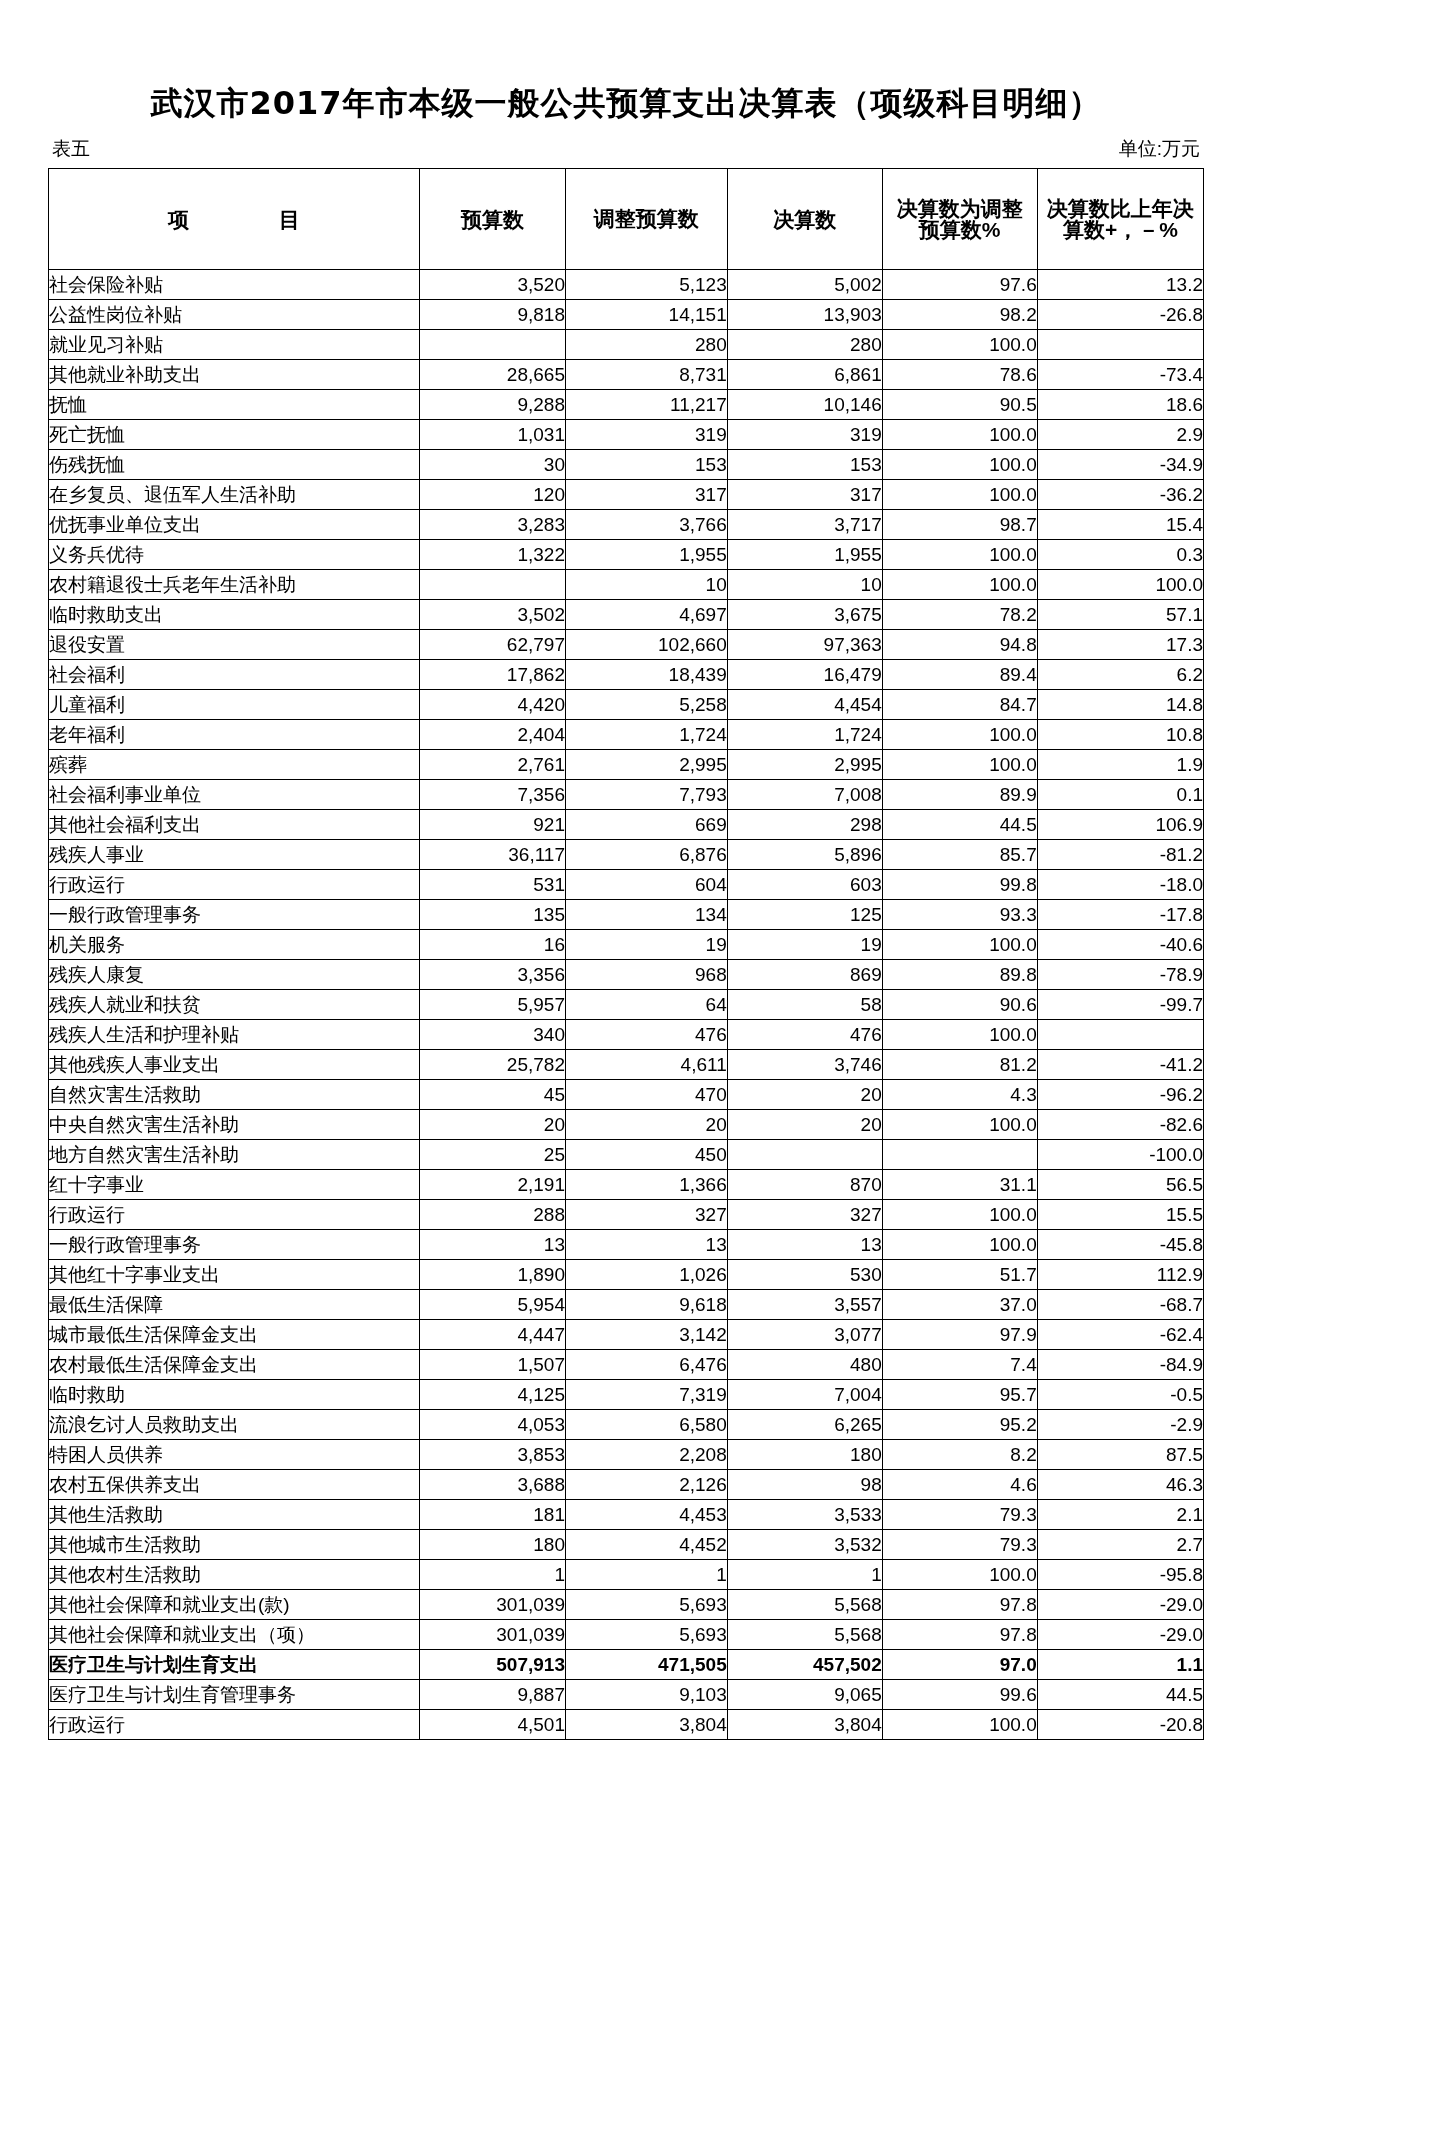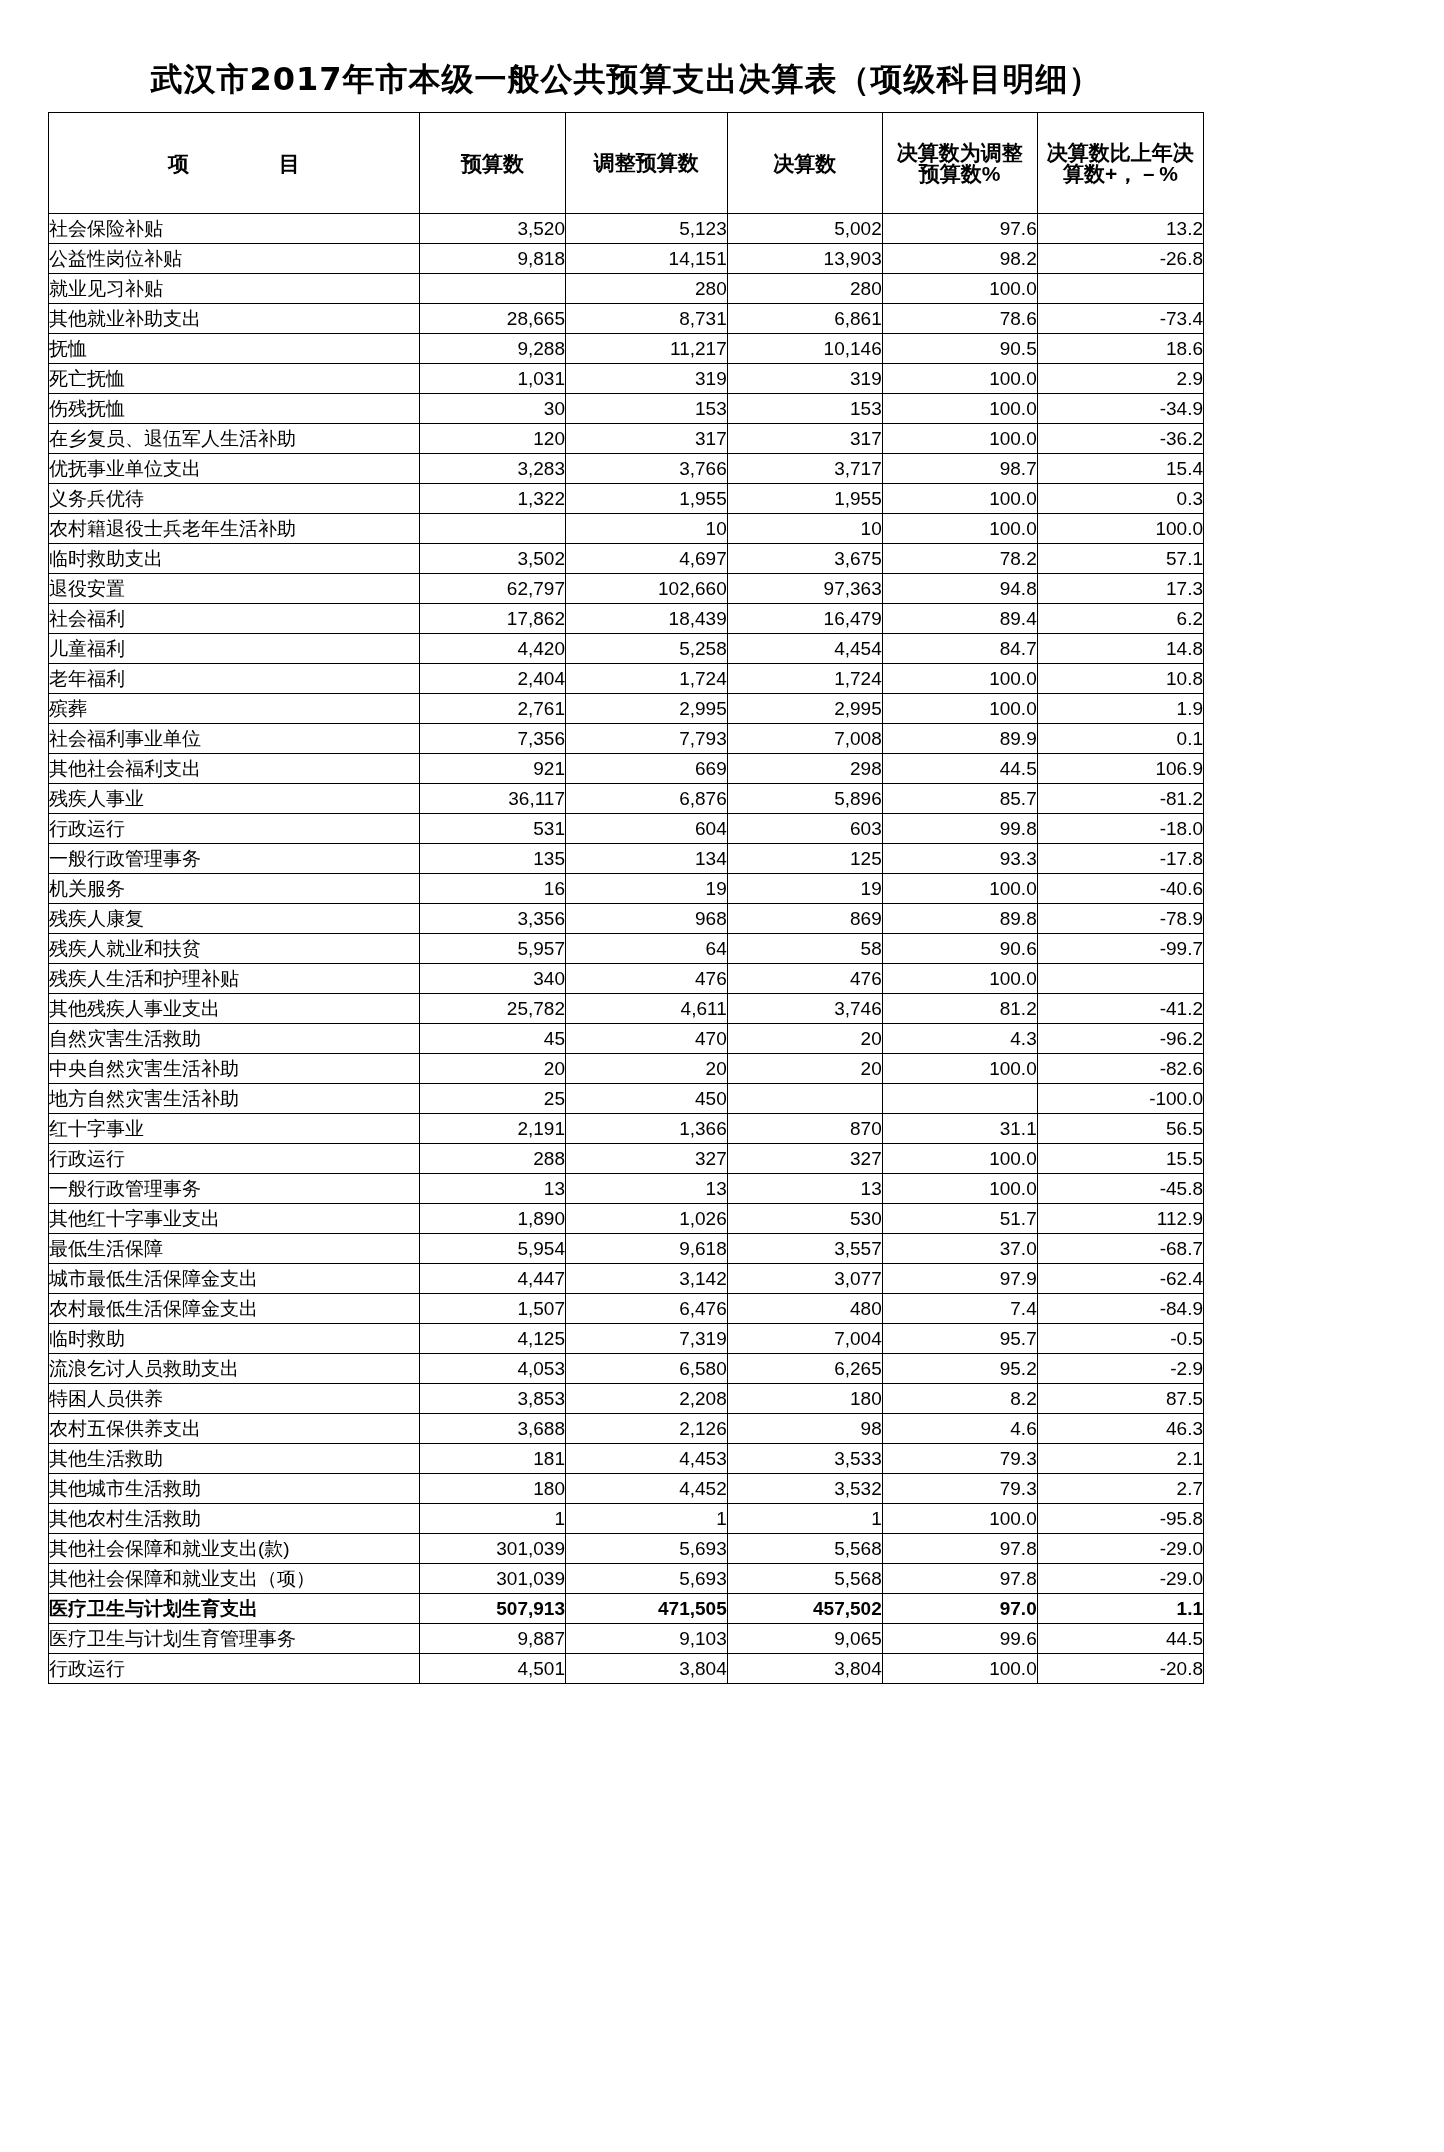--- a/index.html
+++ b/index.html
@@ -9,21 +9,21 @@
   }
   body {
     width: 1444px;
     height: 2152px;
     font-family: "Liberation Sans", "DejaVu Sans", sans-serif;
     color: #000000;
   }
   .page {
     width: 1252px;
     box-sizing: border-box;
-    padding: 40px 48px 0 48px;
+    padding: 64px 48px 0 48px;
   }
   .doc-title {
     text-align: center;
     font-size: 32px;
     font-weight: bold;
     letter-spacing: 1px;
     margin: 18px 0 10px 0;
     font-family: "DejaVu Sans", "Liberation Sans", sans-serif;
   }
   .meta-row {
@@ -82,20 +82,24 @@
   .lv2 { padding-left: 56px; }
   .bold { font-weight: bold; }
 </style>
 </head>
 <body>
 
 <div class="page">
 
   <div class="doc-title">武汉市2017年市本级一般公共预算支出决算表（项级科目明细）</div>
 
+  <div class="meta-row">
+    <div>表五</div>
+    <div>单位:万元</div>
+  </div>
 
   <table class="budget">
     <thead>
       <tr>
         <th class="c-item">
           <span class="hdr-item-inner">项　　目</span>
         </th>
         <th class="c-budget">预算数</th>
         <th class="c-adj">调整预算数</th>
         <th class="c-final">决算数</th>

